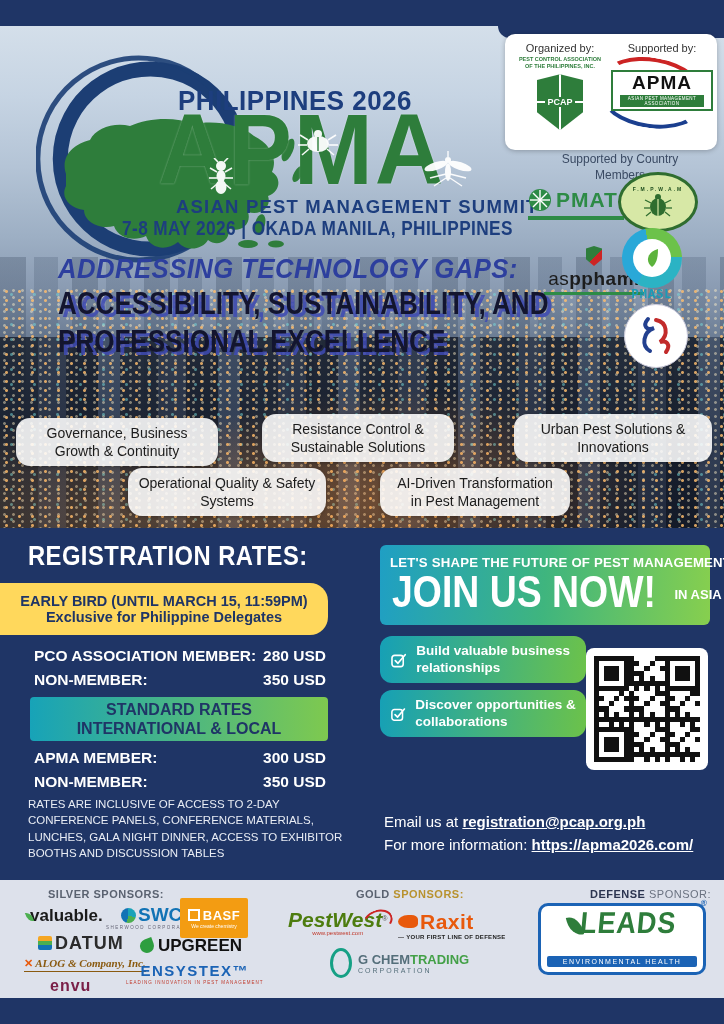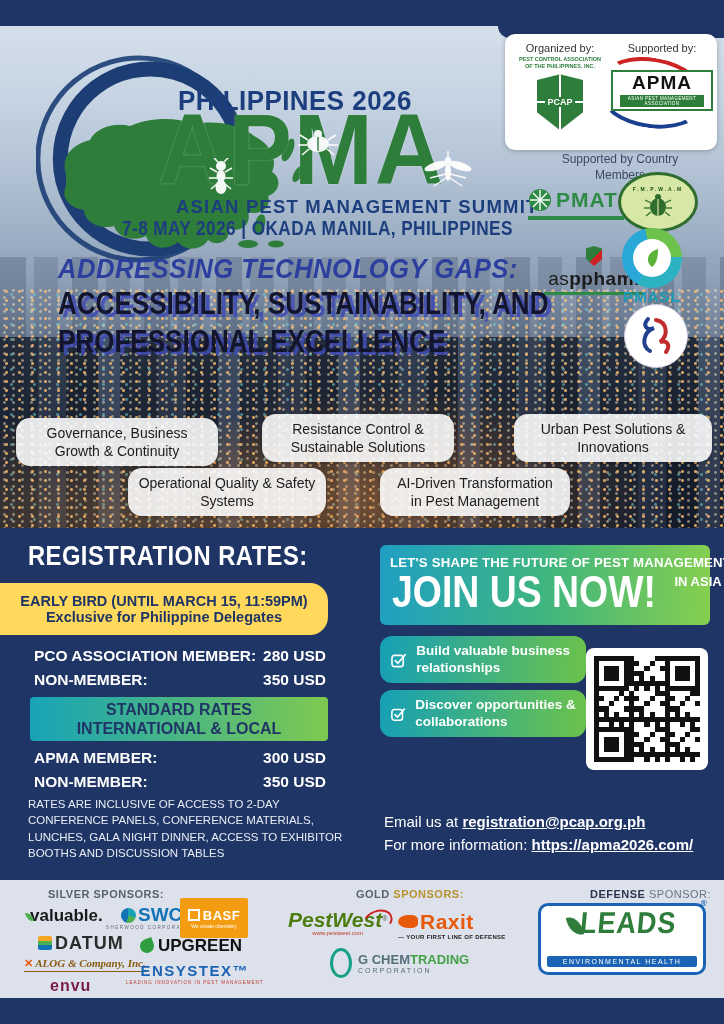--- a/index.html
+++ b/index.html
@@ -67,21 +67,21 @@
     clip-path:polygon(50% 0,100% 12%,100% 66%,50% 100%,0 66%,0 12%);}
   .aspphami .txt{font-size:19px;color:#1c1c1c;letter-spacing:.5px;}
   .aspphami .txt b{font-weight:bold;}
   .aspphami .bar{width:100px;height:3px;background:#2e8b46;margin:2px auto 0;}
   .pmasl{position:absolute;left:616px;top:228px;width:72px;text-align:center;}
   .pmasl .disc{width:60px;height:60px;border-radius:50%;margin:0 auto;position:relative;
     background:conic-gradient(from 210deg,#29a8d8 0 38%,#6cc24a 38% 66%,#2bb3c4 66% 100%);
     display:flex;align-items:center;justify-content:center;}
   .pmasl .core{width:38px;height:38px;border-radius:50%;background:#fff;display:flex;
     align-items:center;justify-content:center;}
-  .pmasl .lbl{font-size:15px;font-weight:bold;color:#1a9bb5;letter-spacing:1px;margin-top:0;}
+  .pmasl .lbl{font-size:12px;font-weight:bold;color:#1a9bb5;letter-spacing:1px;margin-top:0;font-family:Liberation Mono, monospace;}
   .member5{position:absolute;left:624px;top:304px;width:62px;height:62px;border-radius:50%;
     background:#fff;border:1px solid #ccd;display:flex;align-items:center;justify-content:center;}
 
   
   .edition{position:absolute;left:178px;top:86px;font-size:27px;font-weight:bold;color:#1d3e7e;
     letter-spacing:.5px;transform:scaleX(.96);transform-origin:left;}
   .apma-big{position:absolute;left:158px;top:102px;font-size:100px;font-weight:bold;color:#2e7d3b;
     line-height:.95;letter-spacing:2px;transform:scaleX(.95);transform-origin:left;
     text-shadow:0 0 2px rgba(255,255,255,.4);}
   .summit{position:absolute;left:176px;top:196px;font-size:18.5px;font-weight:bold;color:#1d3e7e;
@@ -128,21 +128,21 @@
     flex-direction:column;align-items:center;justify-content:center;color:#1f3566;text-align:center;}
   .std-banner .l1,.std-banner .l2{font-size:16px;font-weight:bold;line-height:1.2;}
   .note{position:absolute;left:28px;top:796px;width:320px;font-size:11.5px;color:#e8ecf4;
     line-height:1.42;}
 
   
   .join-banner{position:absolute;left:380px;top:545px;width:330px;height:80px;border-radius:6px;
     background:linear-gradient(95deg,#1f9fc4 0%,#3fb57e 50%,#87cf4e 100%);color:#fff;
     padding:10px 10px 0;box-sizing:border-box;}
   .join-kicker{font-size:13.2px;font-weight:bold;text-align:center;letter-spacing:.2px;white-space:nowrap;}
-  .join-line{display:flex;align-items:flex-start;justify-content:flex-start;padding-left:2px;}
+  .join-line{display:flex;align-items:center;justify-content:flex-start;padding-left:2px;}
   .join-headline{font-size:44px;font-weight:bold;line-height:1;transform:scaleX(.85);
     transform-origin:left;white-space:nowrap;}
   .join-suffix{font-size:13px;font-weight:bold;margin-left:-28px;margin-top:4px;white-space:nowrap;}
   .benefit{position:absolute;left:380px;width:206px;height:47px;border-radius:12px;
     background:linear-gradient(95deg,#16a0b6,#6cc24a);display:flex;align-items:center;gap:9px;
     padding:0 10px;box-sizing:border-box;color:#fff;font-size:13.5px;line-height:1.25;font-weight:600;}
   .b1{top:636px;} .b2{top:690px;} .b3{top:742px;}
   .qr-frame{position:absolute;left:586px;top:648px;width:122px;height:122px;background:#fff;
     border-radius:8px;display:flex;align-items:center;justify-content:center;}
   .qr{display:grid;grid-template-columns:repeat(21,1fr);grid-auto-rows:1fr;width:106px;height:106px;}

